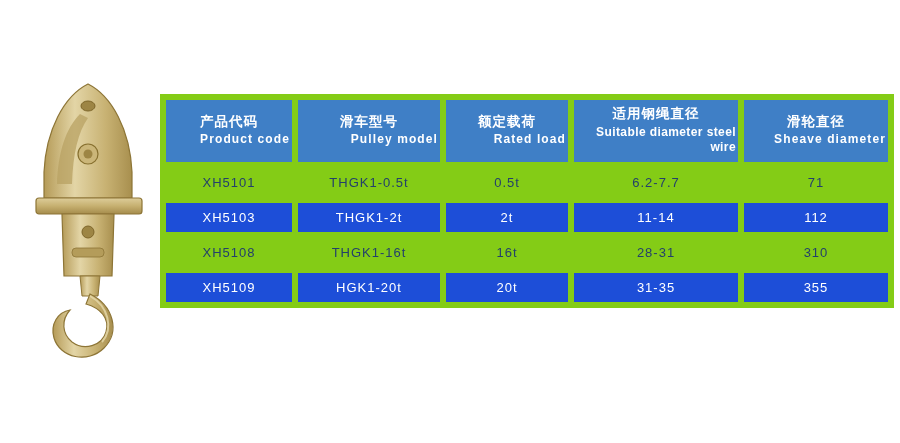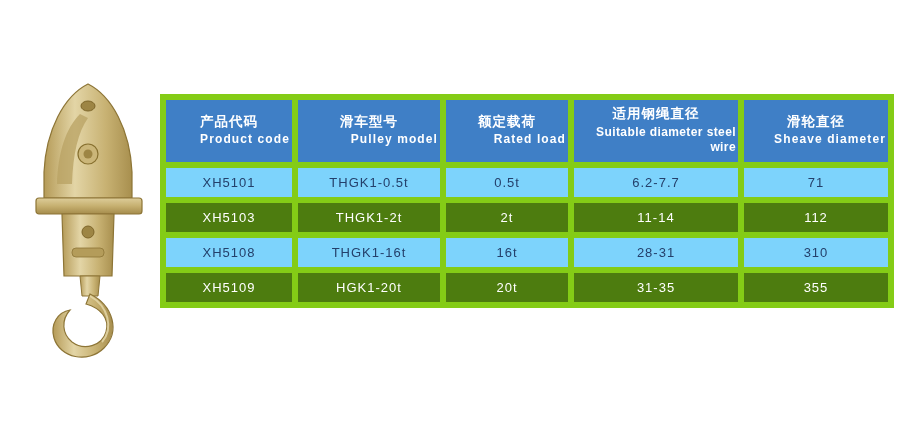--- a/index.html
+++ b/index.html
@@ -68,26 +68,26 @@
   .hdr-en.small {
     font-size: 12px;
     letter-spacing: 0.4px;
   }
   tbody td {
     height: 27px;
     font-size: 13px;
     letter-spacing: 1px;
   }
   tr.odd td {
-    background: #7dd3fc;
+    background: #84cc16;
     color: #24406b;
     margin-top: 10px;
   }
   tr.even td {
-    background: #4d7c0f;
+    background: #1d4ed8;
     color: #ffffff;
   }
   
   col.c0 { width: 132px; }
   col.c1 { width: 148px; }
   col.c2 { width: 128px; }
   col.c3 { width: 170px; }
   col.c4 { width: 150px; }
 </style>
 </head>

